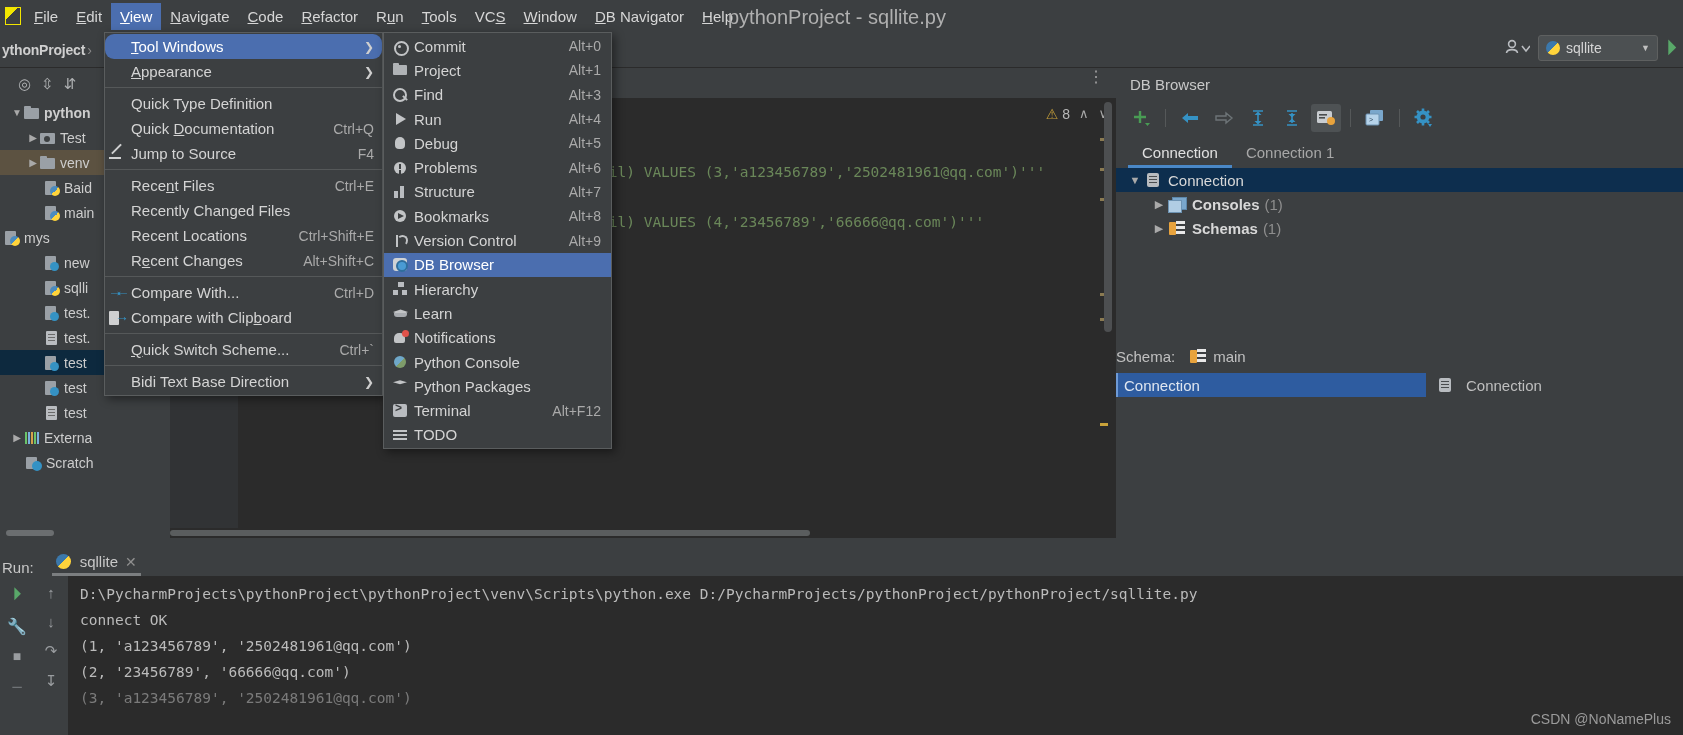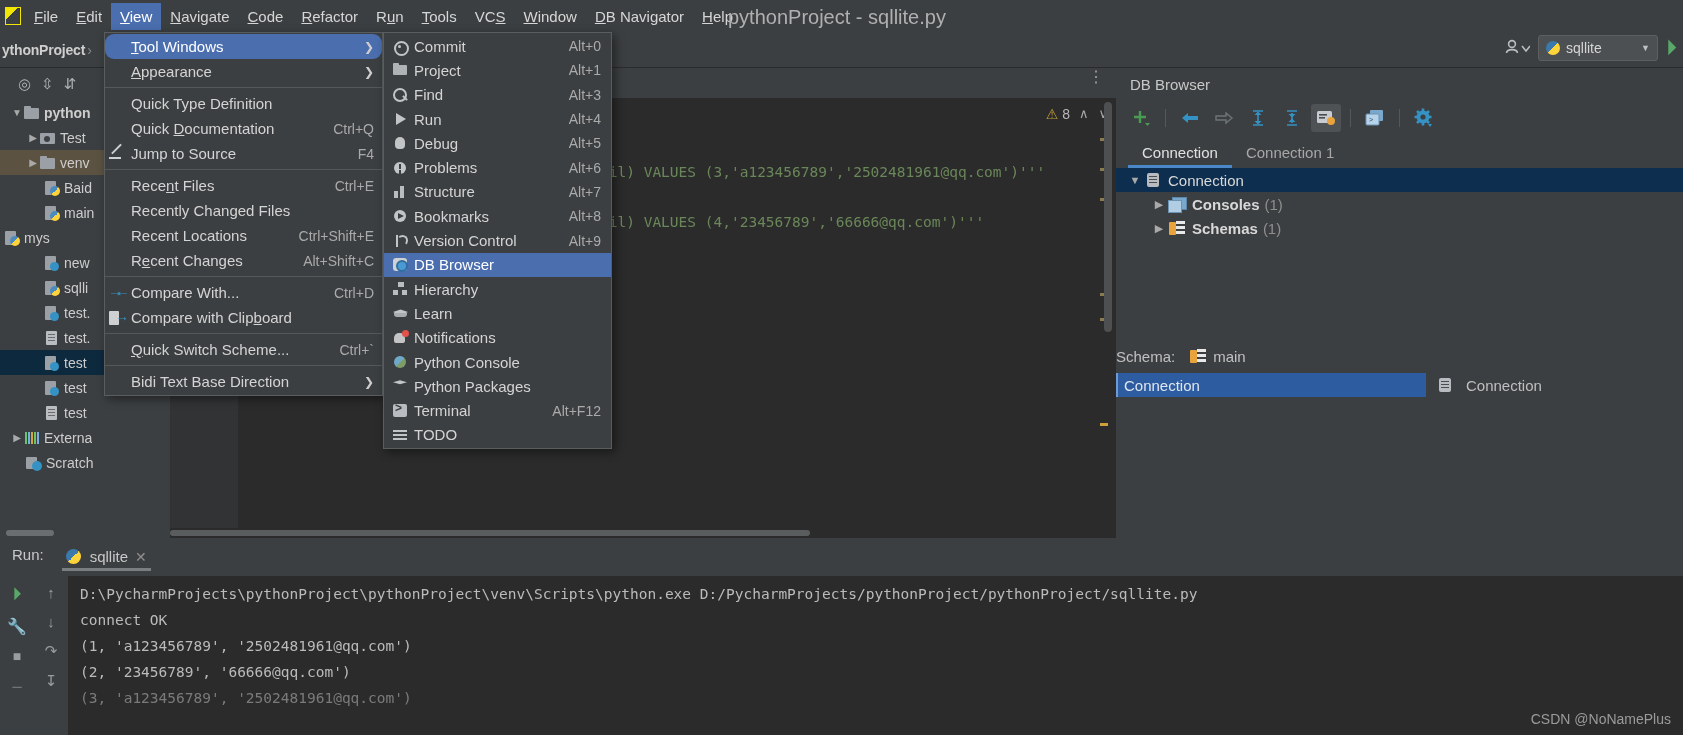--- a/index.html
+++ b/index.html
@@ -214,21 +214,21 @@
     background:linear-gradient(135deg,#6fa8c9 50%,#7e9c6a 50%);}
   .ic-pypack::before{content:"";position:absolute;left:3px;top:3px;width:14px;height:4px;background:#c2c4c6;
     clip-path:polygon(50% 0,100% 50%,50% 100%,0 50%);box-shadow:0 4px 0 #aeb1b5,0 8px 0 #9b9ea2;}
   .ic-term::before{content:"";position:absolute;left:3px;top:2px;width:14px;height:13px;background:#b9bcc0;border-radius:2px;}
   .ic-term::after{content:">";position:absolute;left:5px;top:-1px;color:#3c3f41;font-size:12px;font-weight:bold;}
   .ic-todo::before{content:"";position:absolute;left:3px;top:4px;width:14px;height:2px;background:#c2c4c6;
     box-shadow:0 4px 0 #c2c4c6,0 8px 0 #c2c4c6;}
 
   
   .runwin{ position:absolute; left:0; top:546px; width:1683px; height:189px; background:#3c3f41;}
-  .run-header{ height:30px; display:flex; align-items:flex-start; padding-left:12px; font-size:15px; color:#c8c8c8;}
+  .run-header{ height:30px; display:flex; align-items:flex-end; padding-left:2px; font-size:15px; color:#c8c8c8;}
   .run-lbl{ margin-right:14px; }
   .run-tab{ display:flex; align-items:center; gap:7px; padding:2px 8px 6px; position:relative;}
   .run-tab::after{ content:""; position:absolute;left:4px;bottom:0;width:calc(100% - 8px);height:3px;background:#7b7e80;}
   .ic-pytab{width:17px;height:17px;position:relative;}
   .ic-pytab::before{content:"";position:absolute;left:0;top:1px;width:15px;height:15px;border-radius:50%;
     background:linear-gradient(135deg,#3b78ab 50%,#ffd43b 50%);}
   .run-close{ color:#8f8f8f; font-size:14px; }
   .run-side{ position:absolute; left:0; top:30px; width:68px; height:159px; display:flex; }
   .run-sidecol{ width:34px; display:flex; flex-direction:column; align-items:center; gap:12px; padding-top:8px;}
   .run-console{ position:absolute; left:68px; top:30px; width:1615px; height:159px; background:#2b2b2b;

